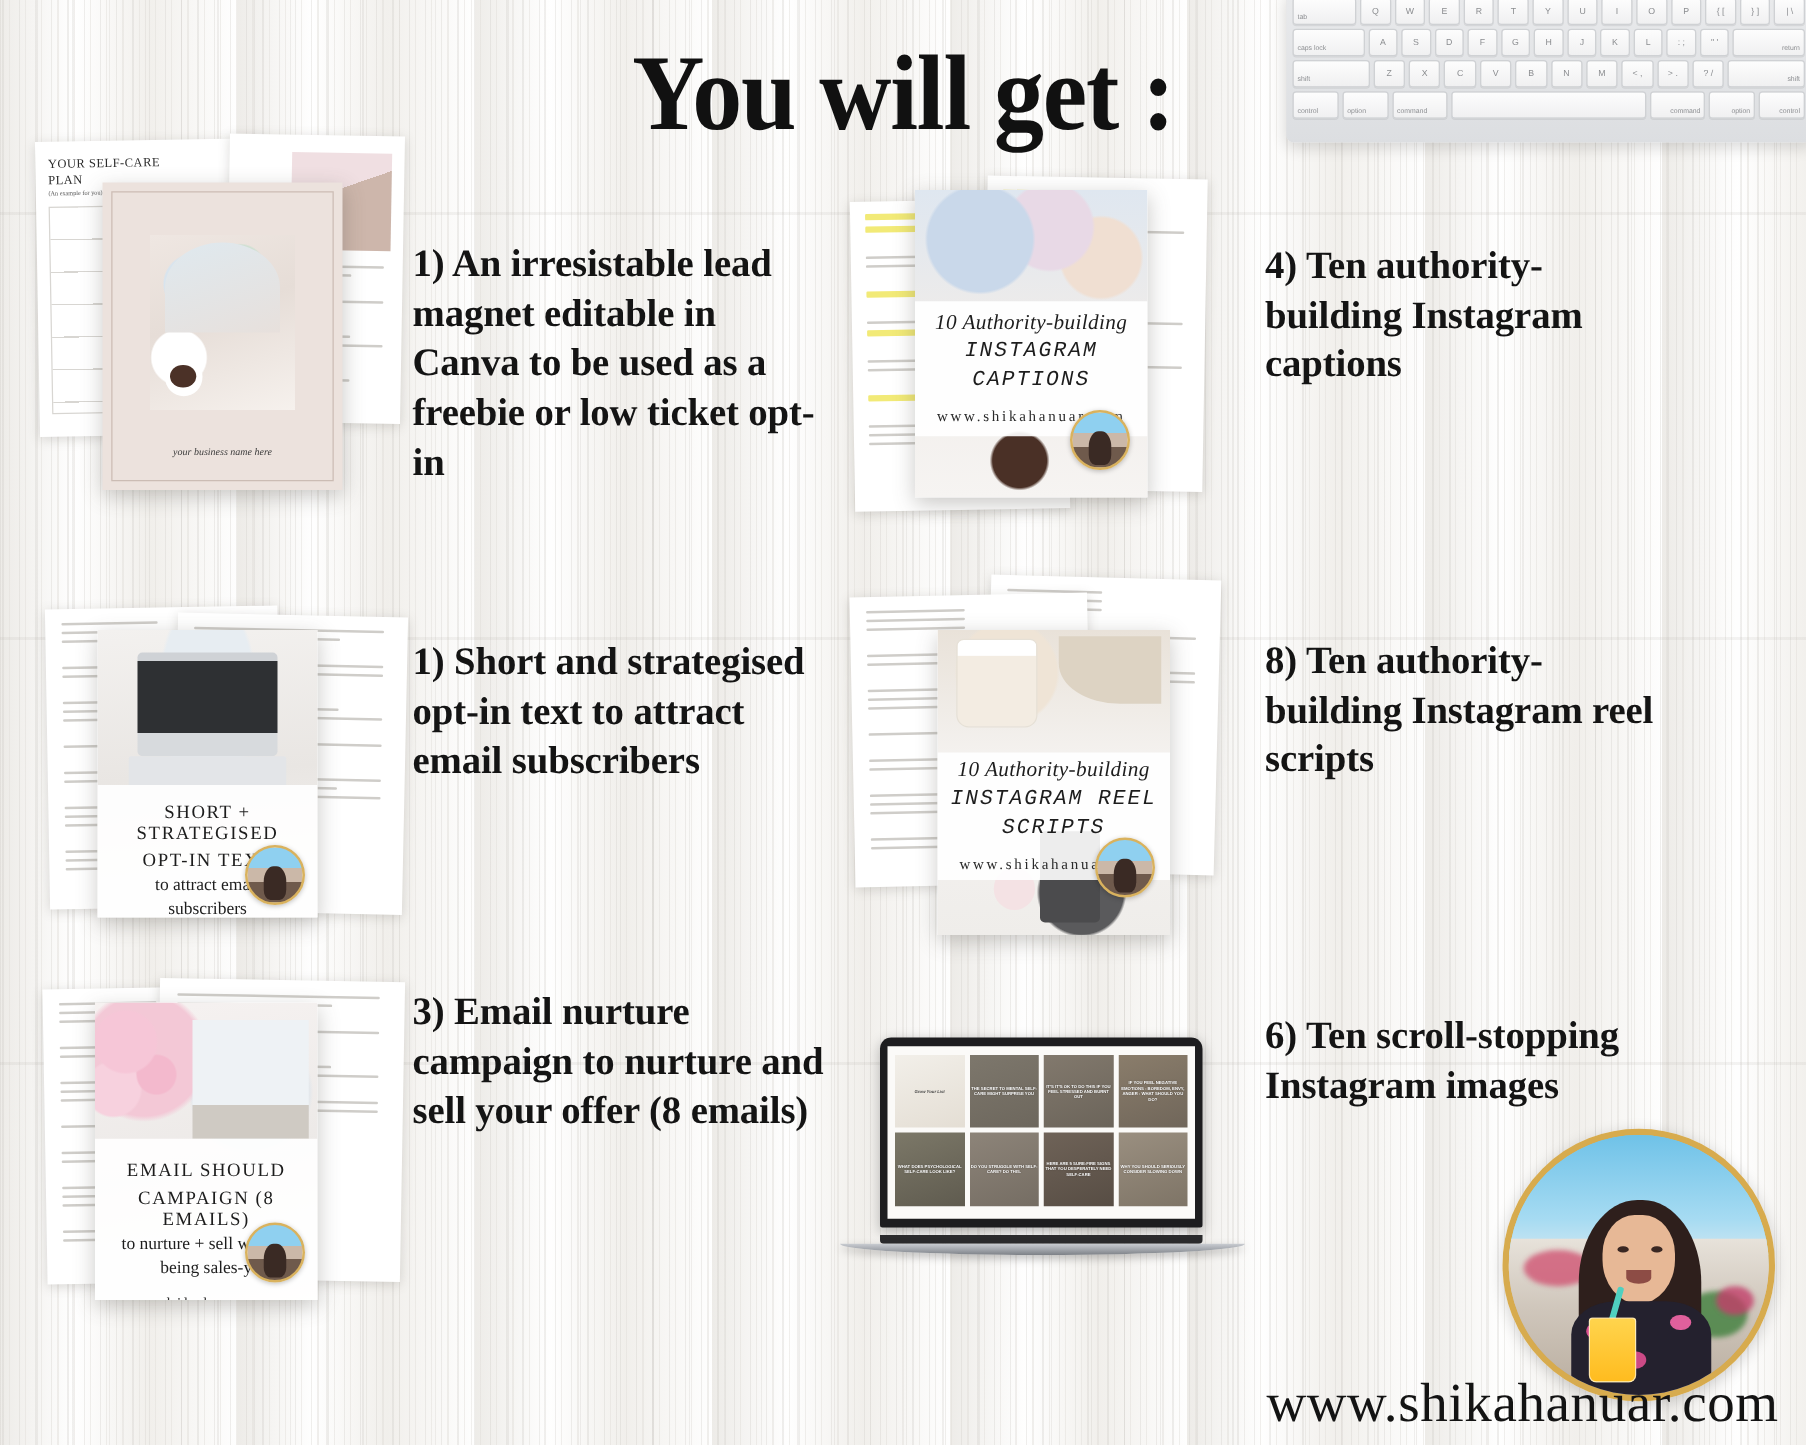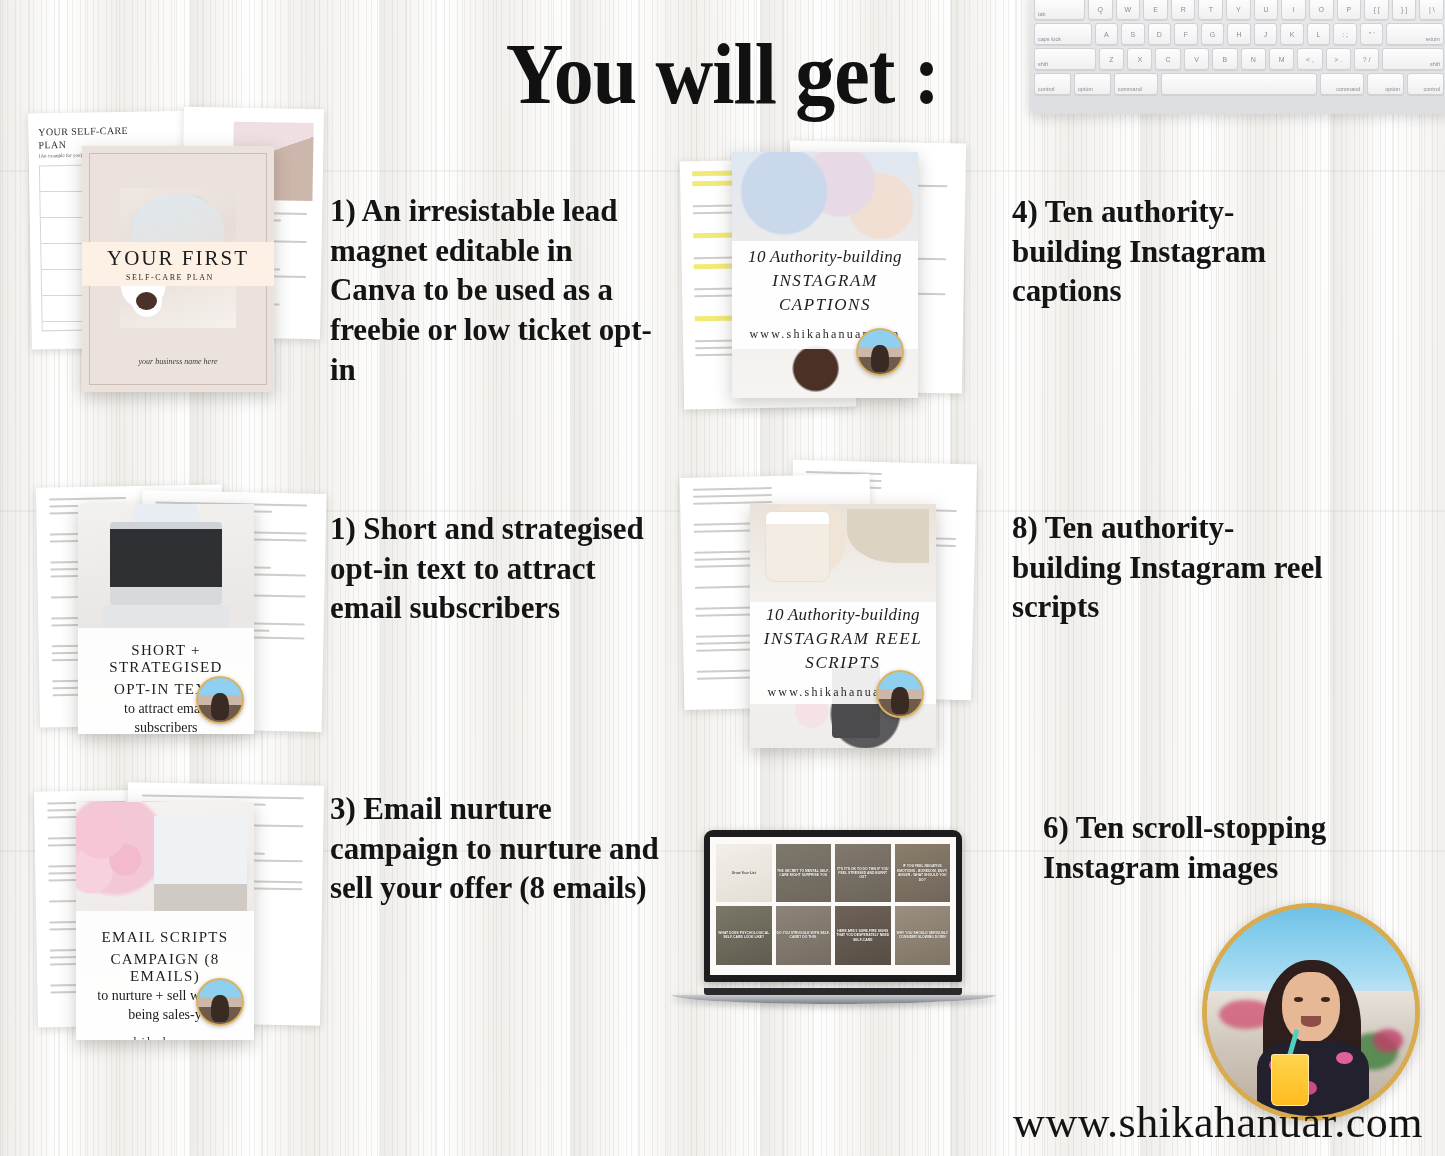--- a/index.html
+++ b/index.html
@@ -51,21 +51,21 @@
     position:absolute;z-index:20;
     font-family:"Liberation Serif", serif;
     font-weight:700;font-size:31px;line-height:1.28;color:#141414;
     letter-spacing:-.1px;
   }
   #desc1{left:330px;top:191px;width:335px;}
   #desc2{left:330px;top:509px;width:330px;}
   #desc3{left:330px;top:789px;width:345px;}
   #desc4{left:1012px;top:192px;width:330px;}
   #desc5{left:1012px;top:508px;width:330px;}
-  #desc6{left:1012px;top:808px;width:330px;margin-left:31px;}
+  #desc6{left:1012px;top:808px;width:330px;}
 
   
   .stack{position:absolute;z-index:6;}
   .sheet{
     position:absolute;background:#fff;
     box-shadow:0 2px 9px rgba(90,85,78,.22);
     overflow:hidden;
   }
   .sheet .lines{position:absolute;inset:0;padding:6% 7%;box-sizing:border-box;}
   .ln{height:2px;background:#cfcdc9;margin-bottom:5px;border-radius:1px;}
@@ -73,21 +73,21 @@
   .ln.gap{background:transparent;height:9px;}
 
   
   .cover{position:absolute;background:#fff;box-shadow:0 5px 16px rgba(80,75,70,.30);overflow:hidden;}
   .cover .band{
     position:absolute;left:0;right:0;background:rgba(255,255,255,.86);
     display:flex;flex-direction:column;align-items:center;justify-content:center;
     text-align:center;color:#1d1d1d;
   }
   .cov-t1{font-family:"Liberation Serif",serif;font-style:italic;font-size:17px;letter-spacing:.3px;}
-  .cov-t2{font-family:Liberation Serif, serif;font-style:italic;font-size:17px;letter-spacing:1.6px;margin-top:4px;}
+  .cov-t2{font-family:Liberation Mono, monospace;font-style:italic;font-size:17px;letter-spacing:1.6px;margin-top:4px;}
   .cov-url{font-family:"Liberation Serif",serif;font-size:12px;letter-spacing:2.2px;margin-top:12px;color:#2a2a2a;}
   .cov-caps{font-family:"Liberation Serif",serif;font-size:15px;letter-spacing:1.3px;}
   .cov-sub{font-family:"Liberation Serif",serif;font-size:14px;margin-top:3px;}
   .avatar-sm{
     position:absolute;border-radius:50%;
     background:
       radial-gradient(circle at 42% 68%, #f2c46b 0 9%, transparent 10%),
       linear-gradient(180deg,#8fd0f0 0 38%, #cbb8a8 38% 62%, #6f5a4c 62% 100%);
     border:2px solid #d9b25e;
     box-shadow:0 1px 4px rgba(0,0,0,.25);
@@ -284,24 +284,20 @@
     </div>
   </div>
   <div class="cover" style="left:60px;top:42px;width:192px;height:246px;background:#ece2dd;">
     <div style="position:absolute;inset:7px;border:1px solid #cbbcb4;"></div>
     <div style="position:absolute;left:38px;top:42px;width:116px;height:140px;overflow:hidden;">
       <div class="photo1"></div>
       <div style="position:absolute;left:10%;top:4%;width:80%;height:52%;border-radius:50% 50% 0 0;background:linear-gradient(160deg,#dfe9ef,#e7e0dc);"></div>
       <div style="position:absolute;left:10%;bottom:8%;width:26%;height:22%;border-radius:50%;background:#fff;"></div>
       <div style="position:absolute;left:14%;bottom:13%;width:18%;height:13%;border-radius:50%;background:#4b3127;"></div>
     </div>
-    <div class="band" style="top:96px;height:44px;background:#fdf1e6;">
-      <div style="font-family:'Liberation Serif',serif;font-size:21px;letter-spacing:2px;color:#1c1c1c;">YOUR FIRST</div>
-      <div style="font-family:'Liberation Serif',serif;font-size:8px;letter-spacing:1.6px;color:#2a2a2a;margin-top:2px;margin-left:44px;align-self:flex-start;">SELF-CARE PLAN</div>
-    </div>
     <div style="position:absolute;left:0;right:0;bottom:26px;text-align:center;font-family:'Liberation Serif',serif;font-style:italic;font-size:8px;color:#3a3a3a;">your business name here</div>
   </div>
 </div>
 
 <div class="stack" style="left:34px;top:482px;width:290px;height:262px;">
   <div class="sheet" style="left:4px;top:4px;width:186px;height:240px;transform:rotate(-1deg);">
     <div class="lines">
       <div class="ln s"></div>
         <div class="ln s"></div>
         <div class="ln s"></div>
@@ -408,21 +404,21 @@
   </div>
   <div class="cover" style="left:42px;top:24px;width:178px;height:238px;">
     <div class="photo3"></div>
     <div style="position:absolute;left:0;top:0;width:46%;height:44%;background:
       radial-gradient(circle at 30% 30%, #f6c6d7 0 26%, transparent 28%),
       radial-gradient(circle at 60% 55%, #f3b9cd 0 20%, transparent 22%),
       radial-gradient(circle at 18% 66%, #f7d1de 0 22%, transparent 24%);"></div>
     <div style="position:absolute;right:4%;top:6%;width:52%;height:40%;background:
       linear-gradient(180deg,#eef2f5 0 72%, #cfcac3 72% 100%);"></div>
     <div class="band" style="top:46%;bottom:0;justify-content:flex-start;padding-top:18px;background:rgba(255,255,255,.9);">
-      <div class="cov-caps">EMAIL SCRIPTS</div>
+      <div class="cov-caps">EMAIL SHOULD</div>
       <div class="cov-caps" style="margin-top:5px;">CAMPAIGN (8 EMAILS)</div>
       <div class="cov-sub">to nurture + sell without</div>
       <div class="cov-sub">being sales-y</div>
       <div class="cov-url">www.shikahanuar.com</div>
     </div>
     <div class="avatar-sm" style="right:10px;bottom:14px;width:44px;height:44px;"></div>
   </div>
 </div>
 
 <div class="stack" style="left:682px;top:142px;width:282px;height:268px;">

